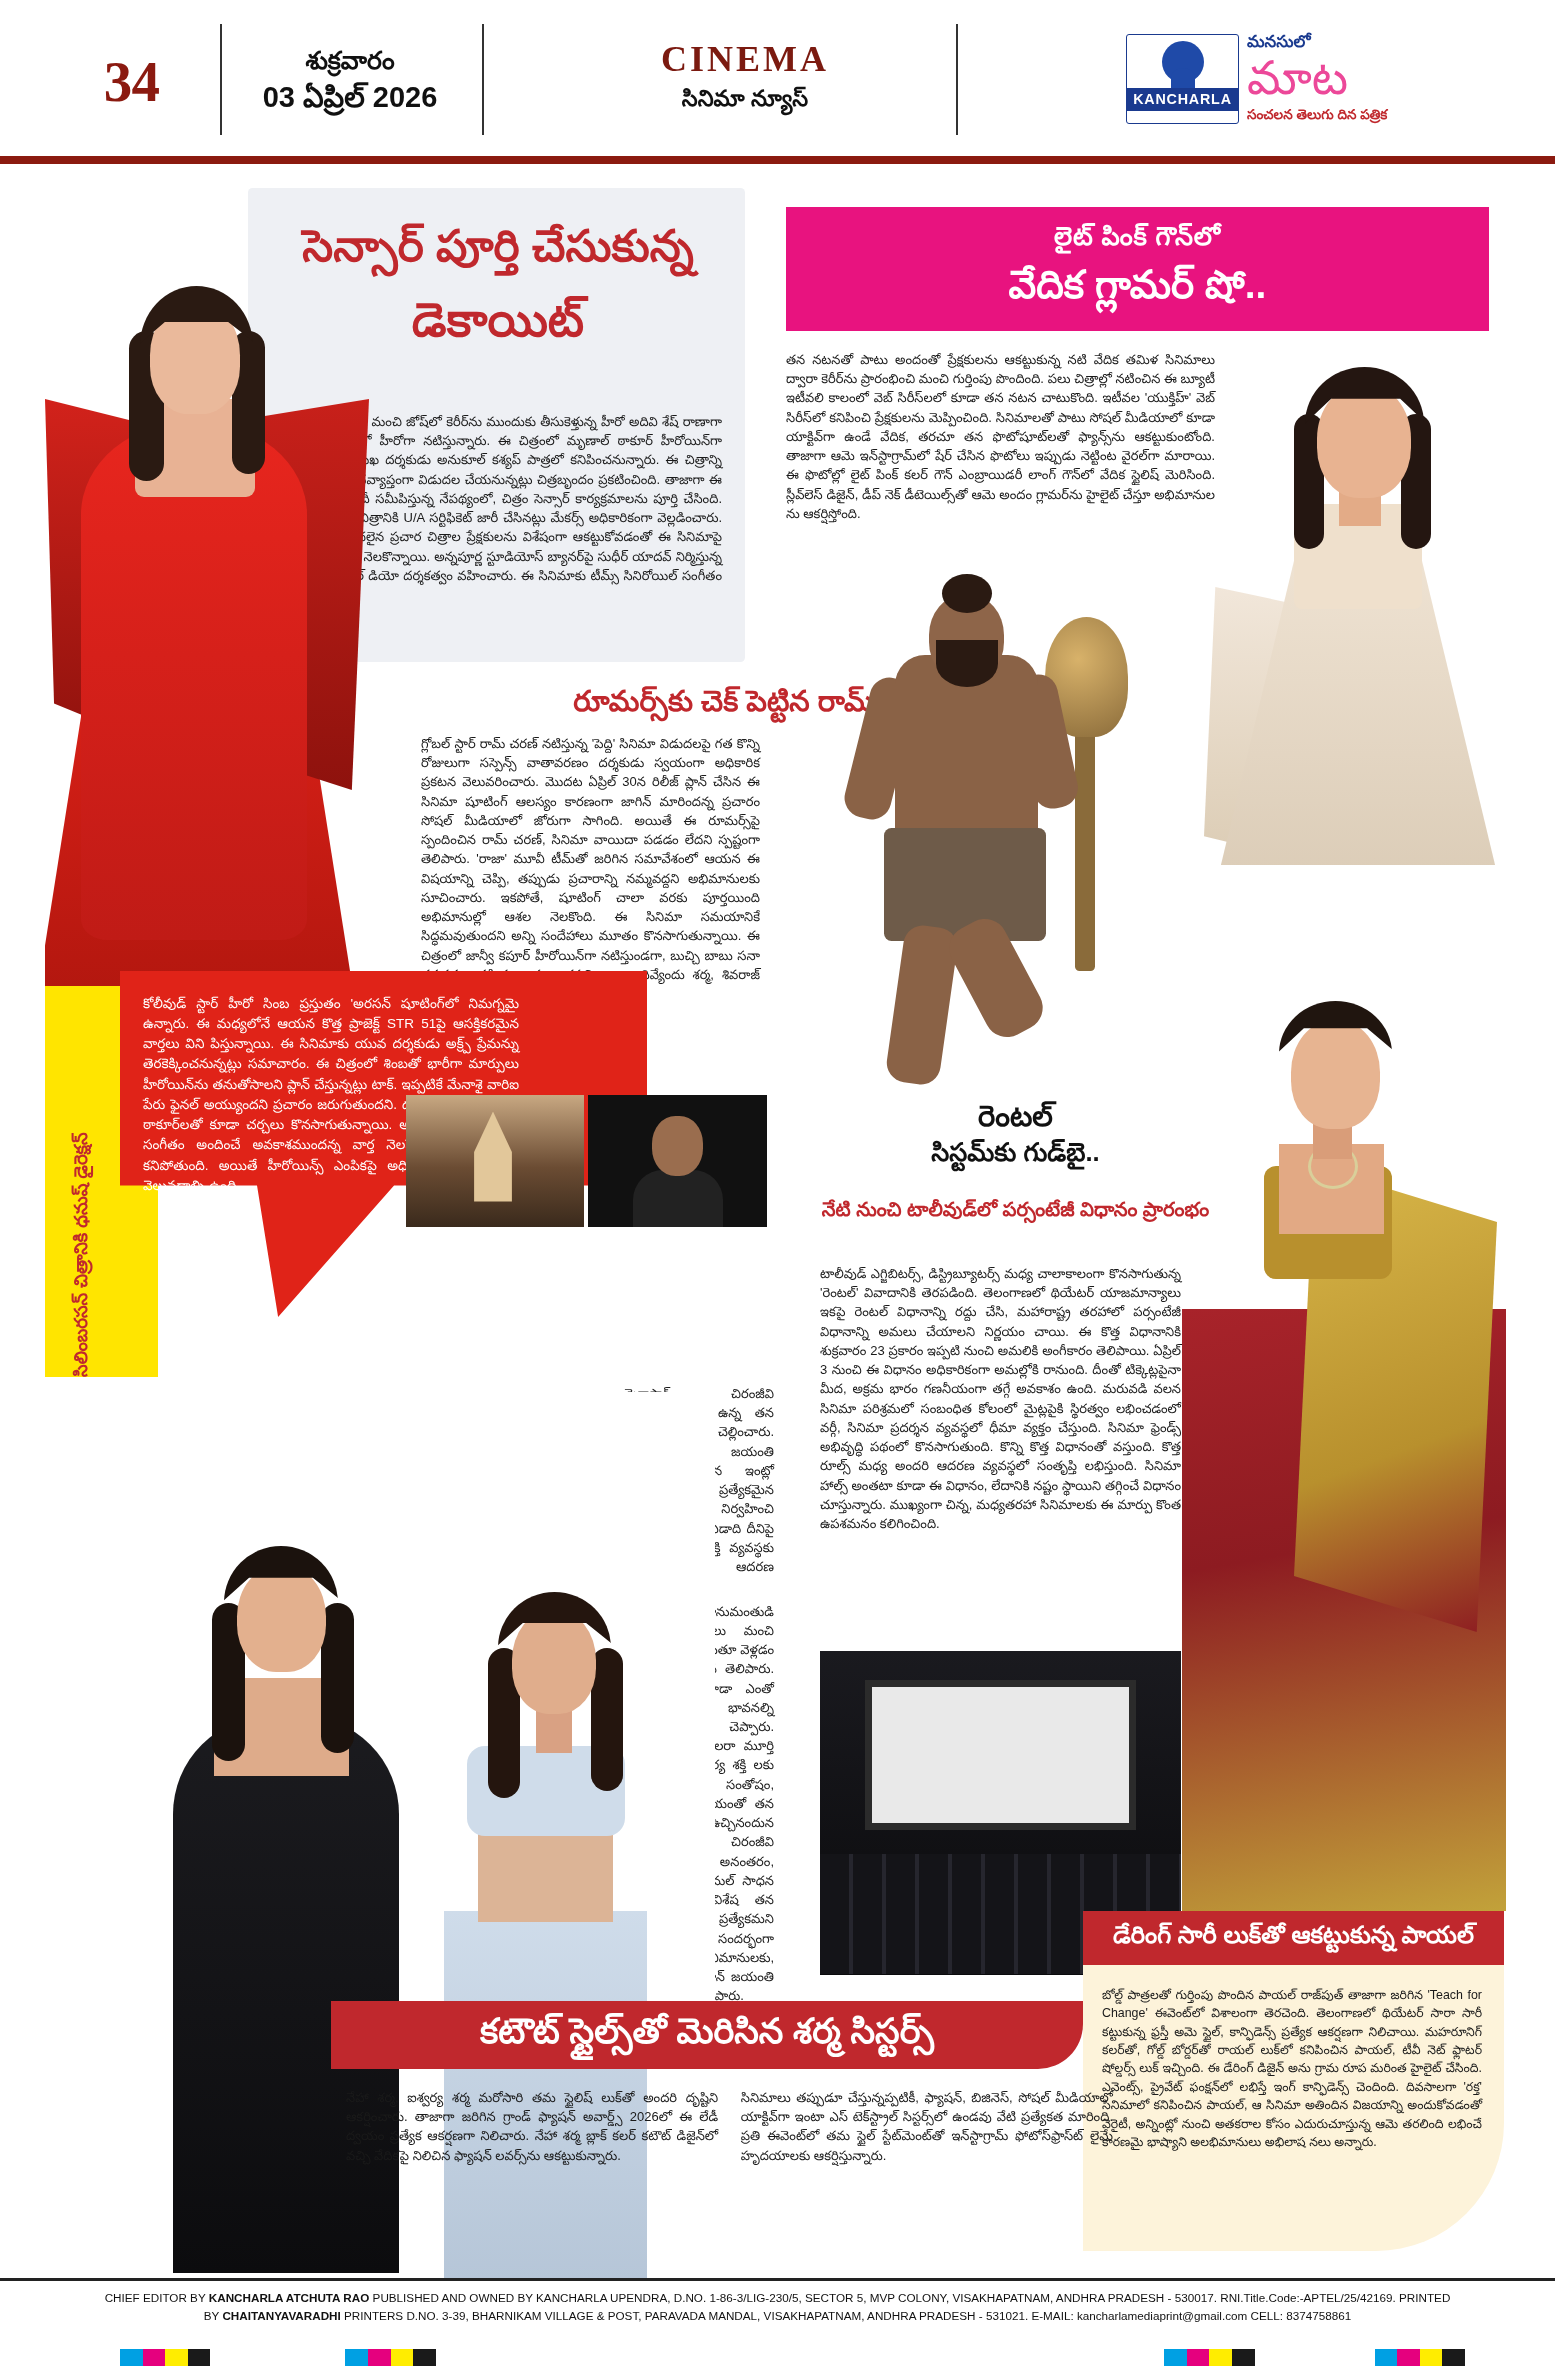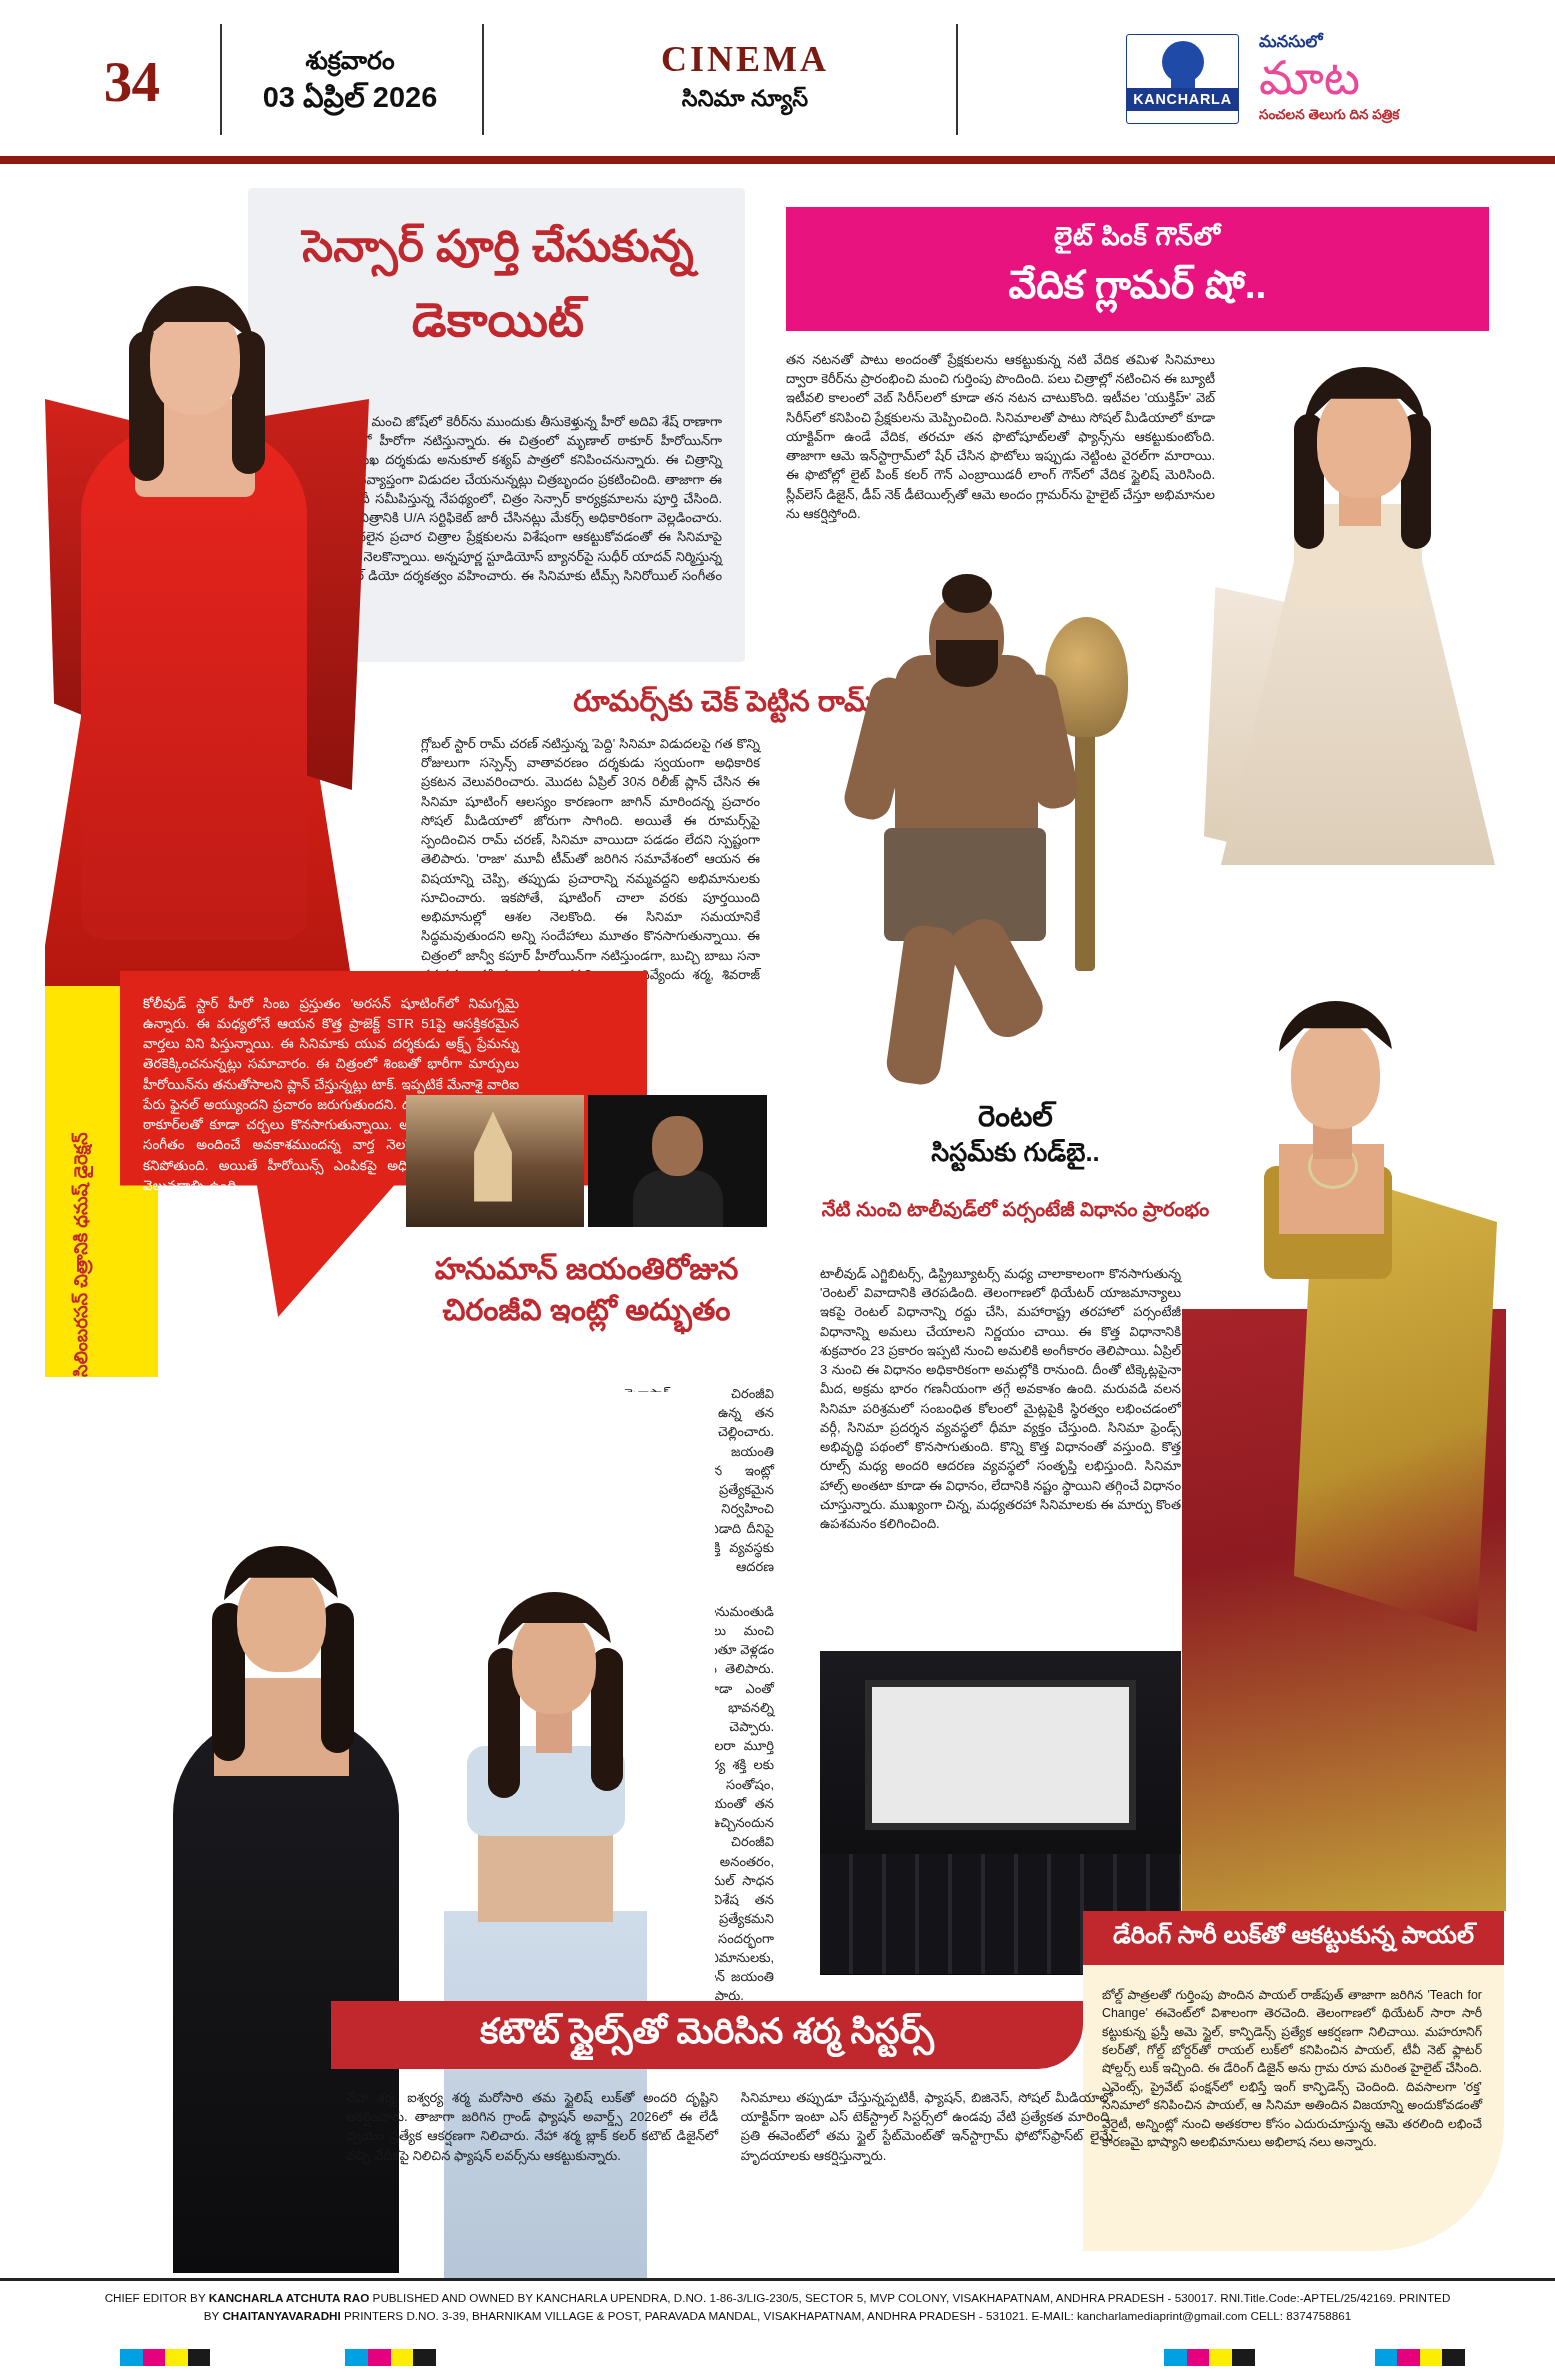--- a/index.html
+++ b/index.html
@@ -58,21 +58,21 @@
     position:relative;
   }
   .logo-face:after{
     content:""; position:absolute; left:9px; top:27px; width:24px; height:19.6px;
     background:#1f4aa8; border-radius:50% 50% 0 0;
   }
   .logo-name {
     width:100%; background:#1a3a8f; color:#fff; font-size:14.3px; font-weight:bold;
     text-align:center; padding:3.8px 0; margin-top:4.5px; letter-spacing:0.8px;
   }
-  .logo-text { margin-left:20px; }
+  .logo-text { margin-left:8px; }
   .logo-big { font-size:47px; font-weight:normal; color:#ec4899; font-family:"Liberation Serif", serif; line-height:1; }
   .logo-small-top { font-size:16.6px; color:#1a3a8f; font-weight:bold; }
   .logo-small-bot { font-size:13.5px; color:#C0282D; font-weight:bold; margin-top:4.5px;}
   .mh-rule { position:absolute; left:0; top:156px; width:1555px; height:7.5px; background:#8B1A10; }
   .body-text {
     font-size:13px; line-height:1.48; color:#1a1a1a; text-align:justify;
   }
 
   
   .art1-box {
@@ -452,24 +452,20 @@
     <div class="ac-yellow">
       <div class="ac-yellow-text">సిలింబరసన్ చిత్రానికి ధనుష్ డైరెక్షన్</div>
     </div>
     <div class="ac-red"></div>
     <div class="ac-red-text">కోలీవుడ్ స్టార్ హీరో సింబ ప్రస్తుతం 'అరసన్ షూటింగ్‌లో నిమగ్నమై ఉన్నారు. ఈ మధ్యలోనే ఆయన కొత్త ప్రాజెక్ట్ STR 51పై ఆసక్తికరమైన వార్తలు విని పిస్తున్నాయి. ఈ సినిమాకు యువ దర్శకుడు అక్ర్ప్ ప్రేమన్ను తెరకెక్కించనున్నట్లు సమాచారం. ఈ చిత్రంలో శింబతో భారీగా మార్పులు హీరోయిన్‌ను తనుతోసాలని ప్లాన్ చేస్తున్నట్లు టాక్. ఇప్పటికే మేనాశై వారిఐ పేరు ఫైనల్ అయ్యుందని ప్రచారం జరుగుతుందని. దక్షిణ్ సంకర్, మృణాల్ ఠాకూర్‌లతో కూడా చర్చలు కొనసాగుతున్నాయి. అదే అనధి రచయితనే సంగీతం అందించే అవకాశముందన్న వార్త నెలపైన మరింత స్థాయి కనిపోతుంది. అయితే హీరోయిన్స్ ఎంపికపై అధికారిక ప్రకటన ఇంకా వెలువడాల్సి ఉంది.</div>
   </div>
 
   <div class="art4-imgs">
     <div class="temple-img"></div>
     <div class="chiru-img"></div>
-  </div>
-  <div class="art4-head">
-    <div>హనుమాన్ జయంతిరోజున</div>
-    <div>చిరంజీవి ఇంట్లో అద్భుతం</div>
   </div>
   <div class="art4-text body-text">
     <div>మెగాస్టార్ చిరంజీవి హనుమంతుడిపై ఉన్న తన భక్తిని మరోసారి చెల్లించారు. హనుమాన్ జయంతి సందర్భంగా తన ఇంట్లో లేఖచేసుకుని ఒక ప్రత్యేకమైన పూజా కార్యక్రమం నిర్వహించి వెల్లించారు. ప్రతి ఏడాది దీనిపై నుంచి ప్రేమనే భక్తి వ్యవస్థకు ఈ సినిమా ఆదరణ లభించింది.</div>
     <div style="margin-top:6px;">ఆయన ఇంట్లో హనుమంతుడి విగ్రహాన్ని పాలాలు మంచి తీర్చిన వరకు తాకుతూ వెళ్లడం విశేషమని ఆయన తెలిపారు. ఈ పూజలు కూడా ఎంతో ఆధ్యాత్మిక భావనల్ని ఇచ్చుందని చెప్పారు. ఆయుధమల్లో బాలరా మూర్తి నడిపిస్తే పదే సూర్య శక్తి లకు చూసిన ప్రేమను సంతోషం, ఆదాలతో దేవాలయంతో తన ఇంట్లో కలగలను ఉచ్చినందున భావి స్మరణ చిరంజీవి తెలిపిందారు. అనంతరం, కోలార్, మండి శ్రీమల్ సాధన కనివేస్తే, తన విశేష తన మధ్యగా జరగడం ప్రత్యేకమని అన్నారు. ఈ సందర్భంగా ఆయన అభిమానులకు, భక్తులకు హనుమాన్ జయంతి శుభాకాం క్షలు తెలిపారు.</div>
   </div>
 
   <div class="art5-head">
     <div class="h1">రెంటల్</div>
     <div class="h2">సిస్టమ్‌కు గుడ్‌బై..</div>
   </div>

